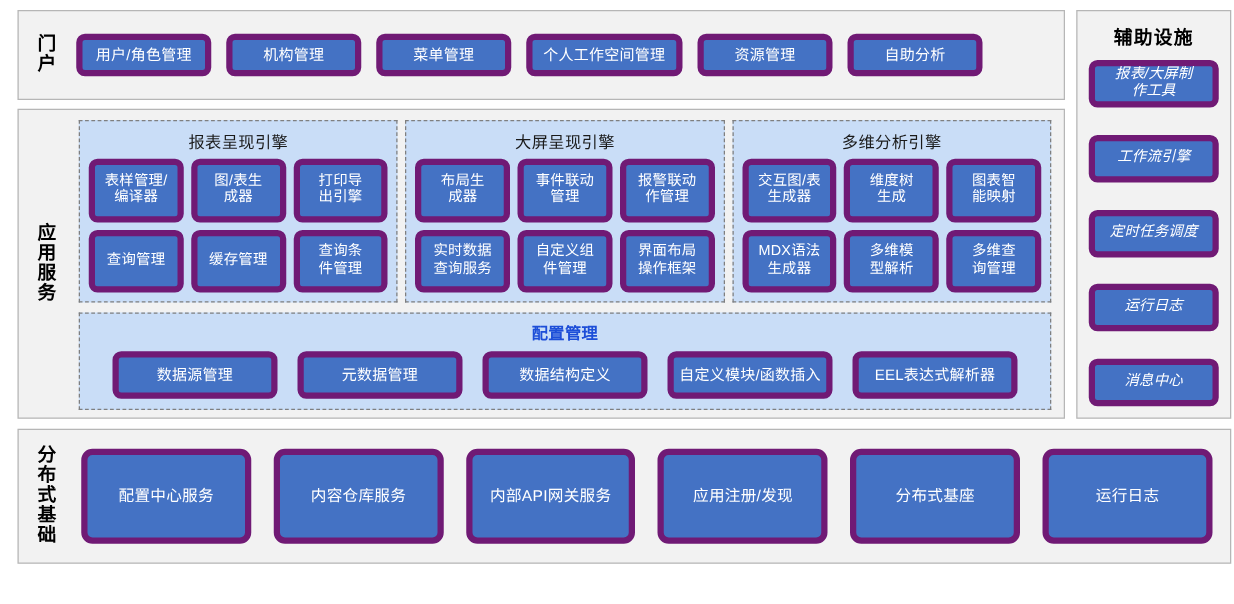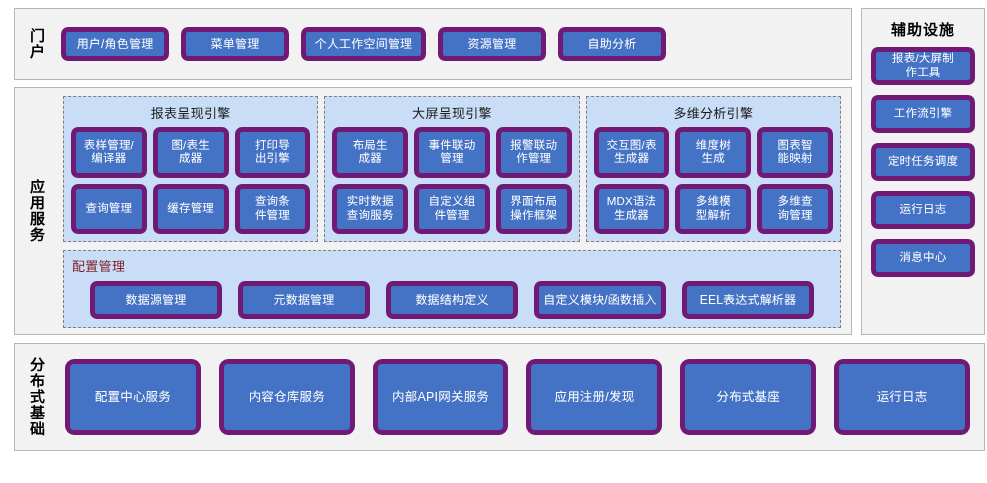--- a/index.html
+++ b/index.html
@@ -157,24 +157,26 @@
   .config-panel {
     background: #c9ddf7;
     border: 1px dashed #7f7f7f;
     box-sizing: border-box;
     padding: 3px 8px 8px 8px;
     flex: 1;
     display: flex;
     flex-direction: column;
   }
   .config-title {
+    text-align: center;
     font-size: 13px;
-    color: #7f1d1d;
+    color: #1d4ed8;
     padding: 2px 0 6px 0;
     letter-spacing: .3px;
+    font-weight: bold;
   }
   .config-row {
     flex: 1;
     display: flex;
     gap: 16px;
     align-items: center;
     padding: 0 18px;
     box-sizing: border-box;
   }
   .config-row .btn {
@@ -203,21 +205,23 @@
     font-weight: bold;
     color: #000;
     padding: 2px 0 8px 0;
     letter-spacing: 1px;
     font-family: Liberation Serif, serif;
   }
   .aux-list {
     flex: 1;
     display: flex;
     flex-direction: column;
+    justify-content: space-between;
     gap: 10px;
+    font-style: italic;
   }
   .aux-list .btn {
     height: 38px;
     font-size: 11.5px;
     flex: none;
   }
 
   
   .distributed {
     height: 108px;
@@ -247,20 +251,21 @@
   <div class="top-row">
 
     <div class="left-col">
 
       <div class="section portal">
         <div class="band-label">
           <span class="vtext">门户</span>
         </div>
         <div class="band-body">
           <div class="btn" style="width:108px">用户/角色管理</div>
+          <div class="btn" style="width:108px">机构管理</div>
           <div class="btn" style="width:108px">菜单管理</div>
           <div class="btn" style="width:125px">个人工作空间管理</div>
           <div class="btn" style="width:108px">资源管理</div>
           <div class="btn" style="width:108px">自助分析</div>
         </div>
       </div>
 
       <div class="section appsvc">
         <div class="band-label wide">
           <span class="vtext">应用服务</span>

